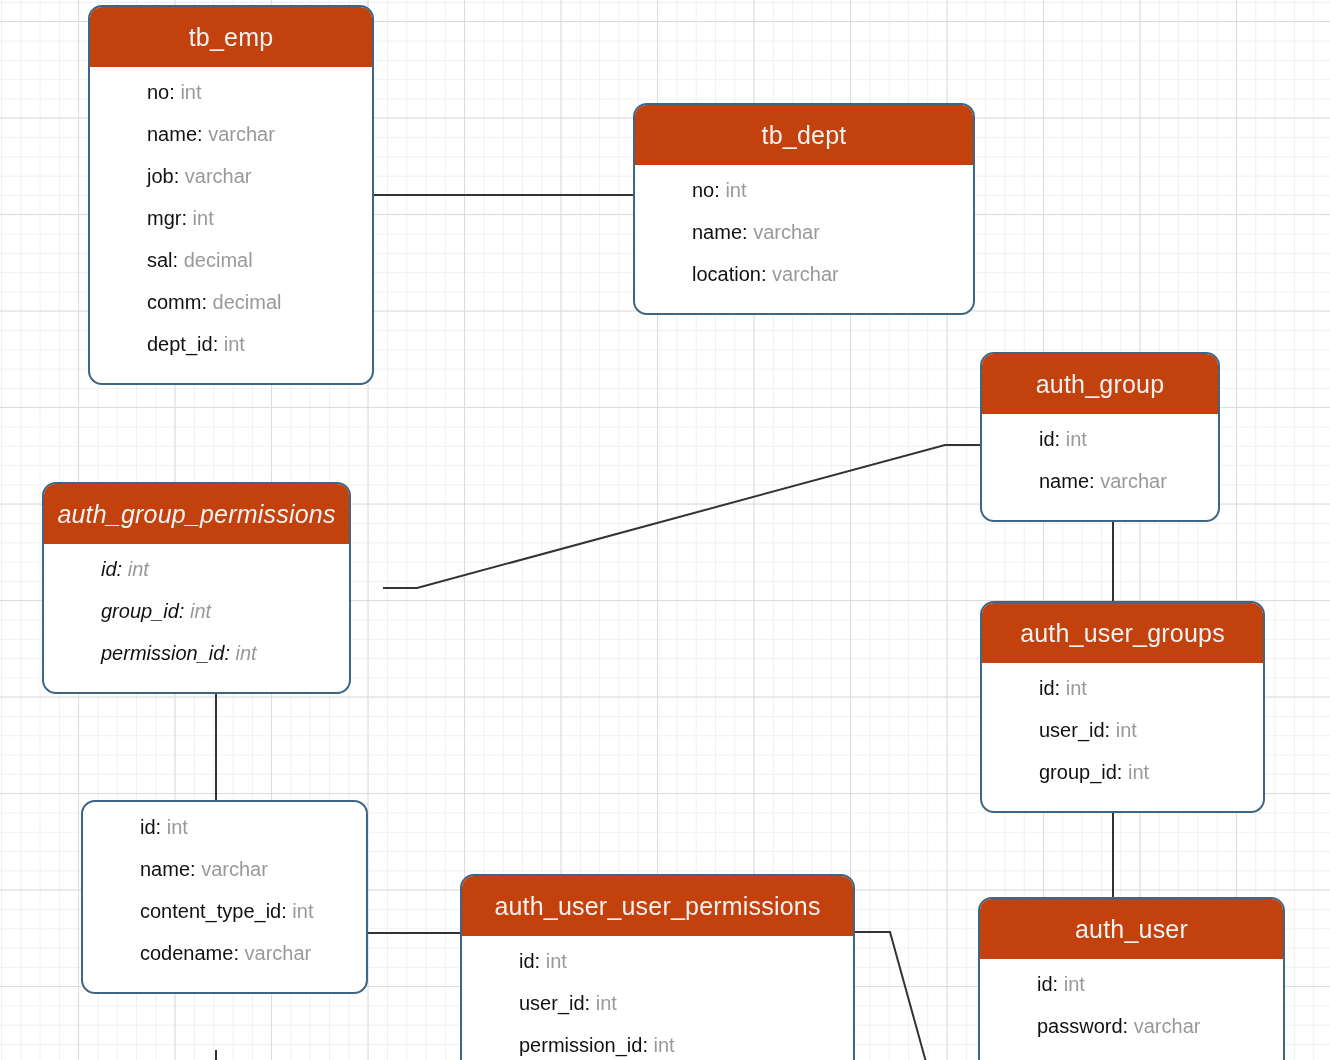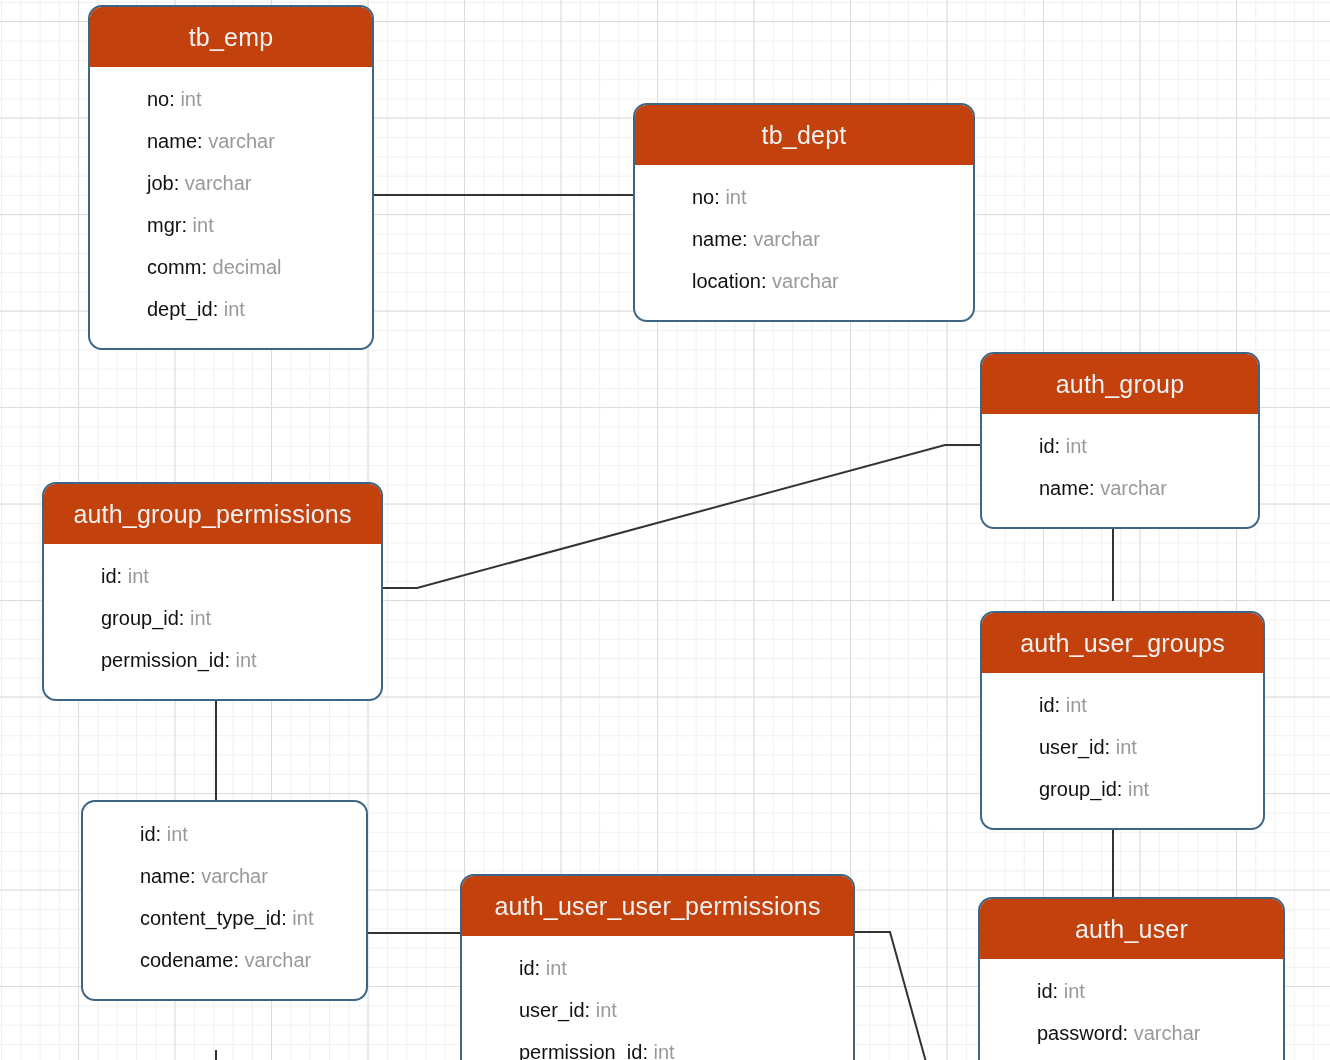--- a/index.html
+++ b/index.html
@@ -37,21 +37,21 @@
   .table-header {
     background: #c2410c;
     color: #f1f1f1;
     height: 60px;
     line-height: 60px;
     text-align: center;
     font-size: 25px;
     letter-spacing: 0.2px;
   }
   .table-body {
-    padding: 11px 10px 18px 57px;
+    padding: 4px 10px 18px 57px;
   }
   .field-row {
     height: 42px;
     line-height: 42px;
     font-size: 20px;
     white-space: nowrap;
   }
   .fname { color: #111111; }
   .ftype { color: #999999; }
 </style>
@@ -69,48 +69,49 @@
     <polyline points="216,1050 216,1062" fill="none" stroke="#333333" stroke-width="2"></polyline>
   </svg>
 <div id="diagram">
     <div class="table-node" style="left: 88px; top: 5px; width: 286px;">
       <div class="table-header">tb_emp</div>
       <div class="table-body">
         <div class="field-row"><span class="fname">no</span><span class="fname">:&nbsp;</span><span class="ftype">int</span></div>
         <div class="field-row"><span class="fname">name</span><span class="fname">:&nbsp;</span><span class="ftype">varchar</span></div>
         <div class="field-row"><span class="fname">job</span><span class="fname">:&nbsp;</span><span class="ftype">varchar</span></div>
         <div class="field-row"><span class="fname">mgr</span><span class="fname">:&nbsp;</span><span class="ftype">int</span></div>
+        <div class="field-row"><span class="fname">sal</span><span class="fname">:&nbsp;</span><span class="ftype">decimal</span></div>
         <div class="field-row"><span class="fname">comm</span><span class="fname">:&nbsp;</span><span class="ftype">decimal</span></div>
         <div class="field-row"><span class="fname">dept_id</span><span class="fname">:&nbsp;</span><span class="ftype">int</span></div>
       </div>
     </div>
     <div class="table-node" style="left: 633px; top: 103px; width: 342px;">
       <div class="table-header">tb_dept</div>
       <div class="table-body">
         <div class="field-row"><span class="fname">no</span><span class="fname">:&nbsp;</span><span class="ftype">int</span></div>
         <div class="field-row"><span class="fname">name</span><span class="fname">:&nbsp;</span><span class="ftype">varchar</span></div>
         <div class="field-row"><span class="fname">location</span><span class="fname">:&nbsp;</span><span class="ftype">varchar</span></div>
       </div>
     </div>
-    <div class="table-node" style="left: 980px; top: 352px; width: 280px;">
+    <div class="table-node" style="left: 980px; top: 352px; width: 240px;">
       <div class="table-header">auth_group</div>
       <div class="table-body">
         <div class="field-row"><span class="fname">id</span><span class="fname">:&nbsp;</span><span class="ftype">int</span></div>
         <div class="field-row"><span class="fname">name</span><span class="fname">:&nbsp;</span><span class="ftype">varchar</span></div>
       </div>
     </div>
-    <div class="table-node" style="left: 42px; top: 482px; width: 341px;">
+    <div class="table-node" style="left: 42px; top: 482px; width: 309px; font-style: italic;">
       <div class="table-header">auth_group_permissions</div>
       <div class="table-body">
         <div class="field-row"><span class="fname">id</span><span class="fname">:&nbsp;</span><span class="ftype">int</span></div>
         <div class="field-row"><span class="fname">group_id</span><span class="fname">:&nbsp;</span><span class="ftype">int</span></div>
         <div class="field-row"><span class="fname">permission_id</span><span class="fname">:&nbsp;</span><span class="ftype">int</span></div>
       </div>
     </div>
-    <div class="table-node" style="left: 980px; top: 601px; width: 285px; margin-top: 10px;">
+    <div class="table-node" style="left: 980px; top: 601px; width: 285px;">
       <div class="table-header">auth_user_groups</div>
       <div class="table-body">
         <div class="field-row"><span class="fname">id</span><span class="fname">:&nbsp;</span><span class="ftype">int</span></div>
         <div class="field-row"><span class="fname">user_id</span><span class="fname">:&nbsp;</span><span class="ftype">int</span></div>
         <div class="field-row"><span class="fname">group_id</span><span class="fname">:&nbsp;</span><span class="ftype">int</span></div>
       </div>
     </div>
     <div class="table-node" style="left: 81px; top: 800px; width: 287px;">
       <div class="table-body">
         <div class="field-row"><span class="fname">id</span><span class="fname">:&nbsp;</span><span class="ftype">int</span></div>

